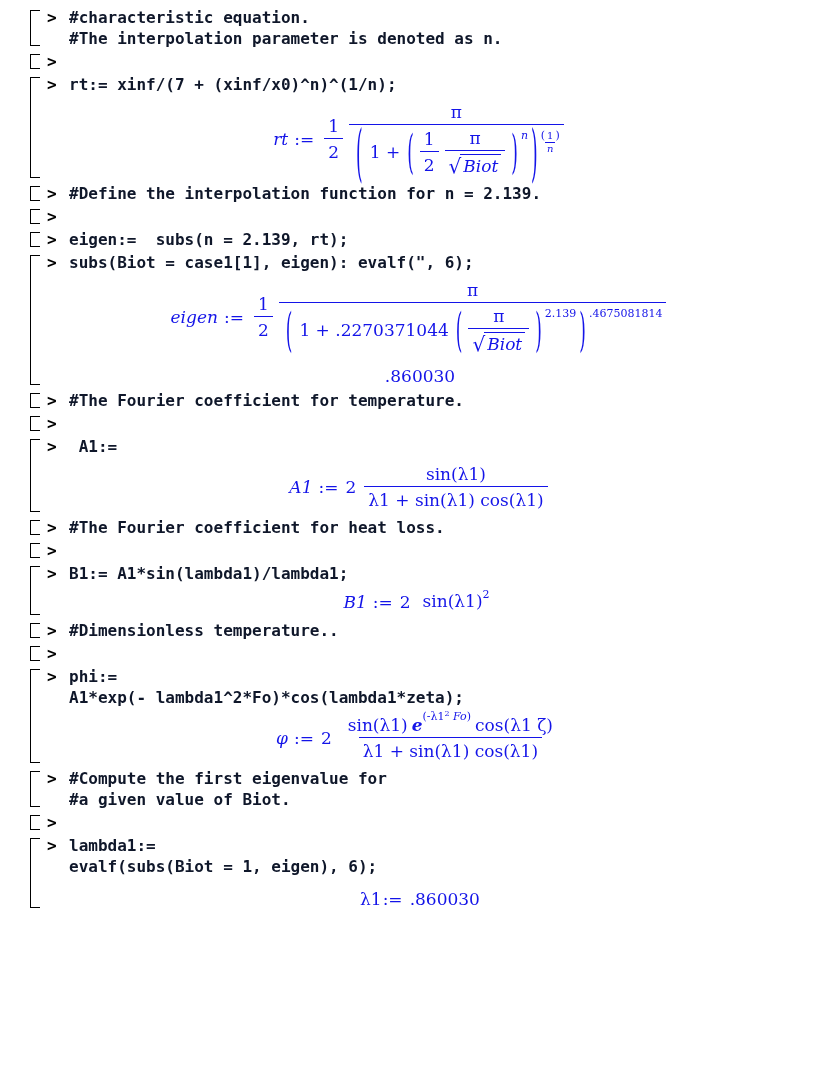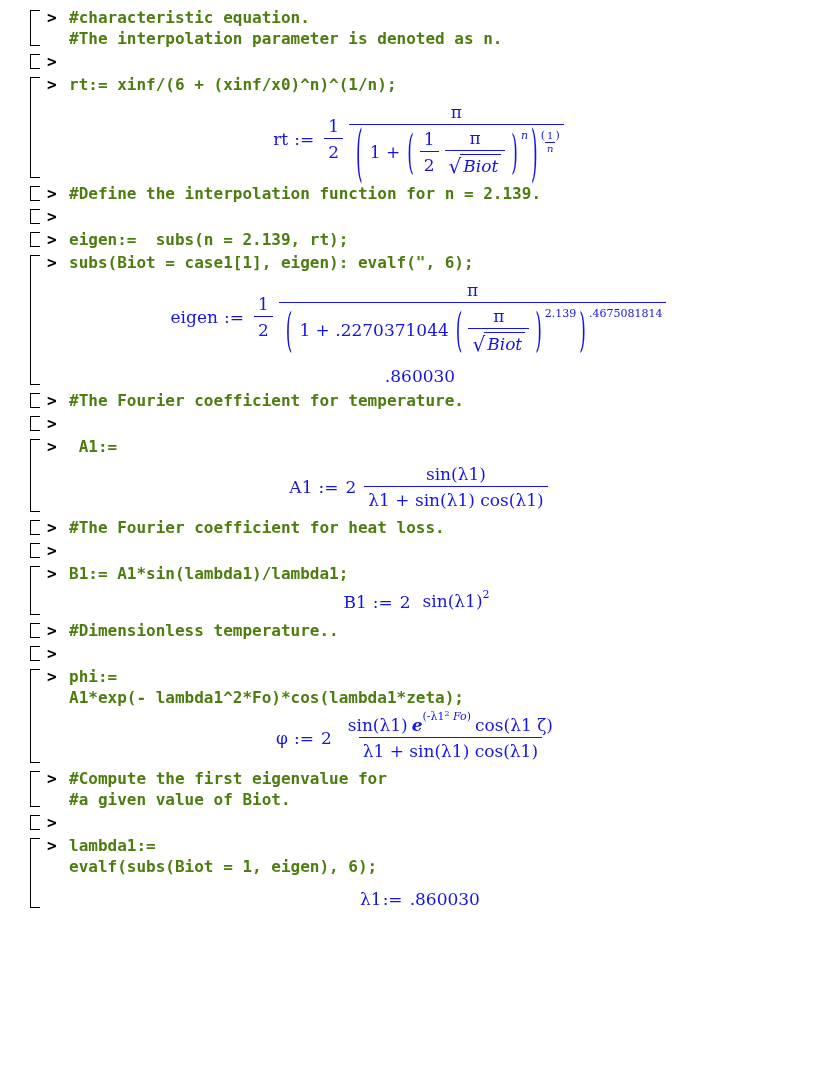--- a/index.html
+++ b/index.html
@@ -5,27 +5,27 @@
   html,body { margin:0; padding:0; background:#ffffff; }
   body { width:831px; font-family:"DejaVu Sans Mono", monospace; }
   .ws { padding-top:5px; }
 
   .grp { display:flex; align-items:stretch; margin:2px 0 2px 30px; }
   .bracket { flex:0 0 9px; border-left:1.5px solid #000; border-top:1.5px solid #000;
              border-bottom:1.5px solid #000; margin:3px 0; }
   .prompt { flex:0 0 22px; padding-left:7px; color:#000; font-weight:bold;
             font-size:16px; line-height:21px; }
   .content { flex:1; min-width:0; }
-  .code { color:#4d7c0f; font-weight:bold; font-size:16px; line-height:21px; white-space:pre; }
+  .code { color:#0f172a; font-weight:bold; font-size:16px; line-height:21px; white-space:pre; }
 
   .out { display:flex; justify-content:center; align-items:center;
          color:#1414e8; font-family:"DejaVu Serif", serif; font-size:17px;
          margin:7px 60px 5px 0; }
   .out.tight { margin-top:12px; margin-bottom:2px; }
-  .mi { margin-right:5px; }
+  .mi { font-style:italic; margin-right:5px; }
   .as { margin:0 7px 0 1px; }
   .co { margin-right:5px; }
 
   .fr { display:inline-flex; flex-direction:column; align-items:center;
         vertical-align:middle; margin:0 3px; }
   .fr > .n { display:flex; align-items:center; justify-content:center; padding:0 4px 2px; }
   .fr > .d { display:flex; align-items:center; justify-content:center;
              border-top:1.5px solid currentColor; padding:3px 4px 0; }
 
   .p  { display:inline-block; transform:scaleY(1.9); margin:0 3px; font-weight:normal; }
@@ -66,21 +66,21 @@
   <div class="grp">
     <div class="bracket"></div>
     <div class="prompt">&gt;</div>
     <div class="content"></div>
   </div>
 
   <div class="grp">
     <div class="bracket"></div>
     <div class="prompt">&gt;</div>
     <div class="content">
-      <div class="code">rt:= xinf/(6 + (xinf/x0)^n)^(1/n);</div>
+      <div class="code">rt:= xinf/(7 + (xinf/x0)^n)^(1/n);</div>
       <div class="out">
         <span class="mi">rt</span>
         <span class="as">:=</span>
         <span class="fr">
           <span class="n">1</span>
           <span class="d">2</span>
         </span>
         <span class="fr">
           <span class="n">π</span>
           <span class="d">

